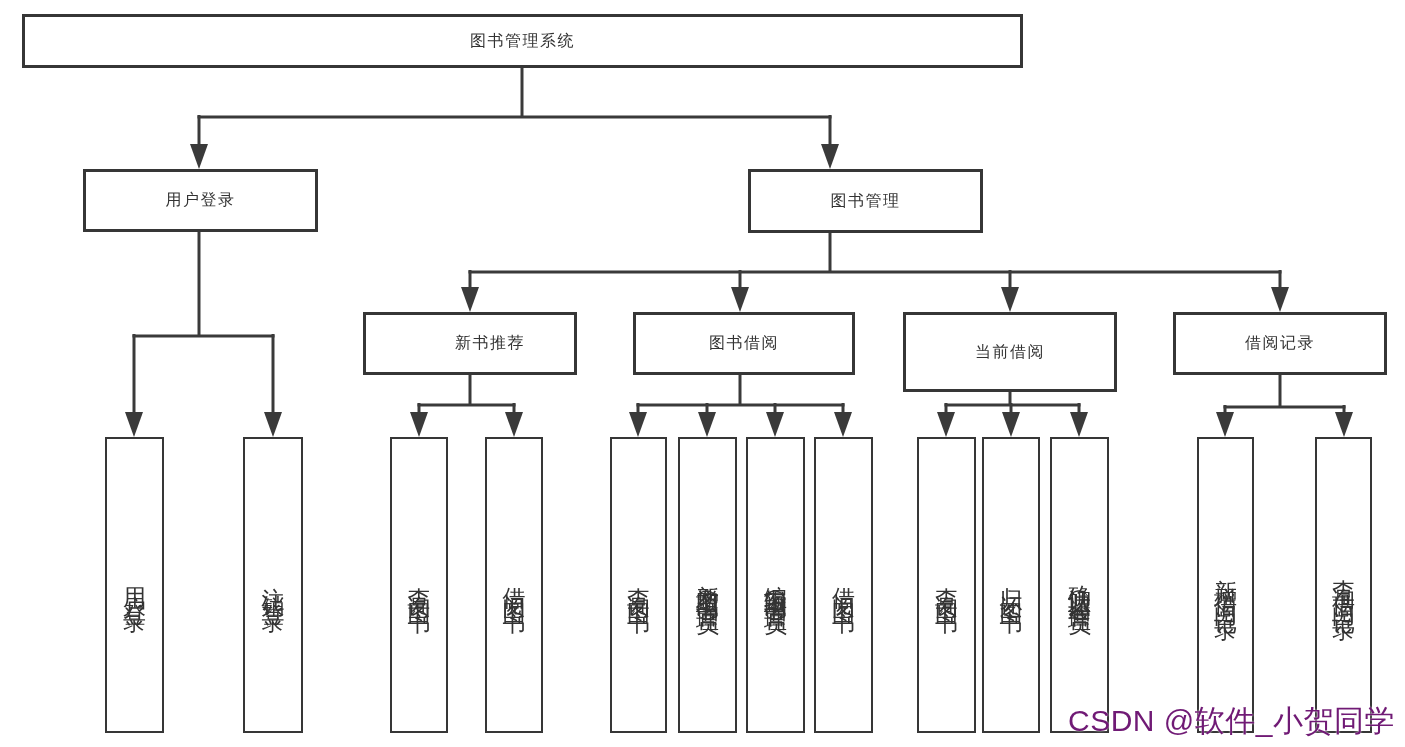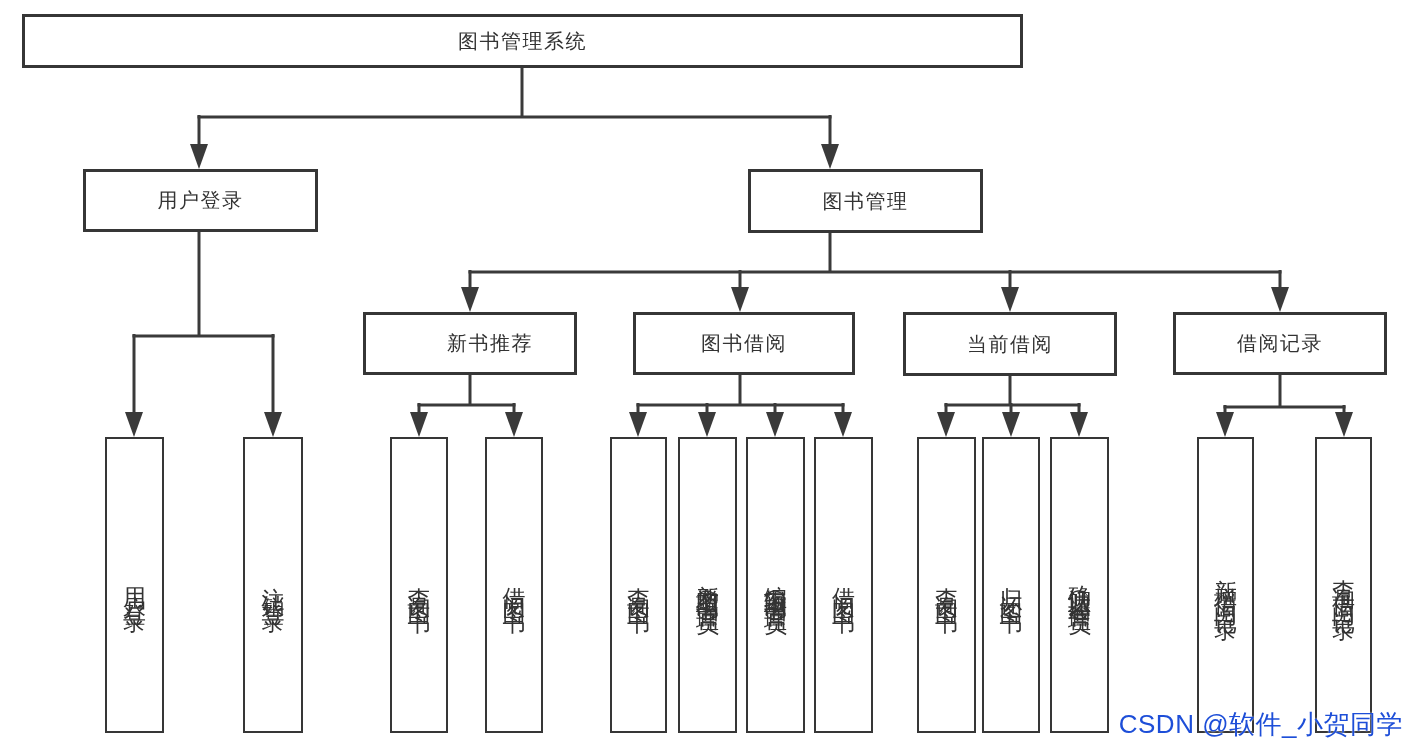--- a/index.html
+++ b/index.html
@@ -35,46 +35,46 @@
     box-sizing: border-box;
     background: #ffffff;
     border: 3px solid #363636;
     color: #333333;
     display: flex;
     align-items: center;
     justify-content: center;
     z-index: 2;
   }
   .node.h-box {
-    font-size: 20px;
+    font-size: 16px;
     letter-spacing: 1.5px;
     white-space: nowrap;
     font-family: Liberation Serif, serif;
   }
   .node.leaf {
     border-width: 2.5px;
     font-size: 23px;
   }
   .leaf .v-label {
     writing-mode: vertical-rl;
     text-orientation: mixed;
     letter-spacing: 8px;
     line-height: 1;
     white-space: nowrap;
   }
   .leaf .v-label.dense {
     letter-spacing: 4px;
   }
   #watermark {
     position: absolute;
-    right: 2px;
+    right: 10px;
     bottom: 5px;
     z-index: 3;
-    font-size: 26px;
-    color: #1d4ed8;
+    font-size: 30px;
+    color: #701a75;
     letter-spacing: 0.5px;
     white-space: nowrap;
     text-shadow: 0 0 2px #ffffff;
   }
 </style>
 </head>
 <body>
 
 <div id="stage">
 
@@ -164,21 +164,21 @@
   <div class="node h-box" style="left:748px; top:169px; width:235px; height:64px;">
     <span>图书管理</span>
   </div>
 
   <div class="node h-box" style="left:363px; top:312px; width:214px; height:63px;padding-left:40px;">
     <span>新书推荐</span>
   </div>
   <div class="node h-box" style="left:633px; top:312px; width:222px; height:63px;">
     <span>图书借阅</span>
   </div>
-  <div class="node h-box" style="left:903px; top:312px; width:214px; height:64px;">
+  <div class="node h-box" style="left:903px; top:312px; width:214px; height:80px;">
     <span>当前借阅</span>
   </div>
   <div class="node h-box" style="left:1173px; top:312px; width:214px; height:63px;">
     <span>借阅记录</span>
   </div>
 
   <div class="node leaf" style="left:105px; top:437px; width:59px; height:296px;">
     <span class="v-label">用户登录</span>
   </div>
   <div class="node leaf" style="left:243px; top:437px; width:60px; height:296px;">

